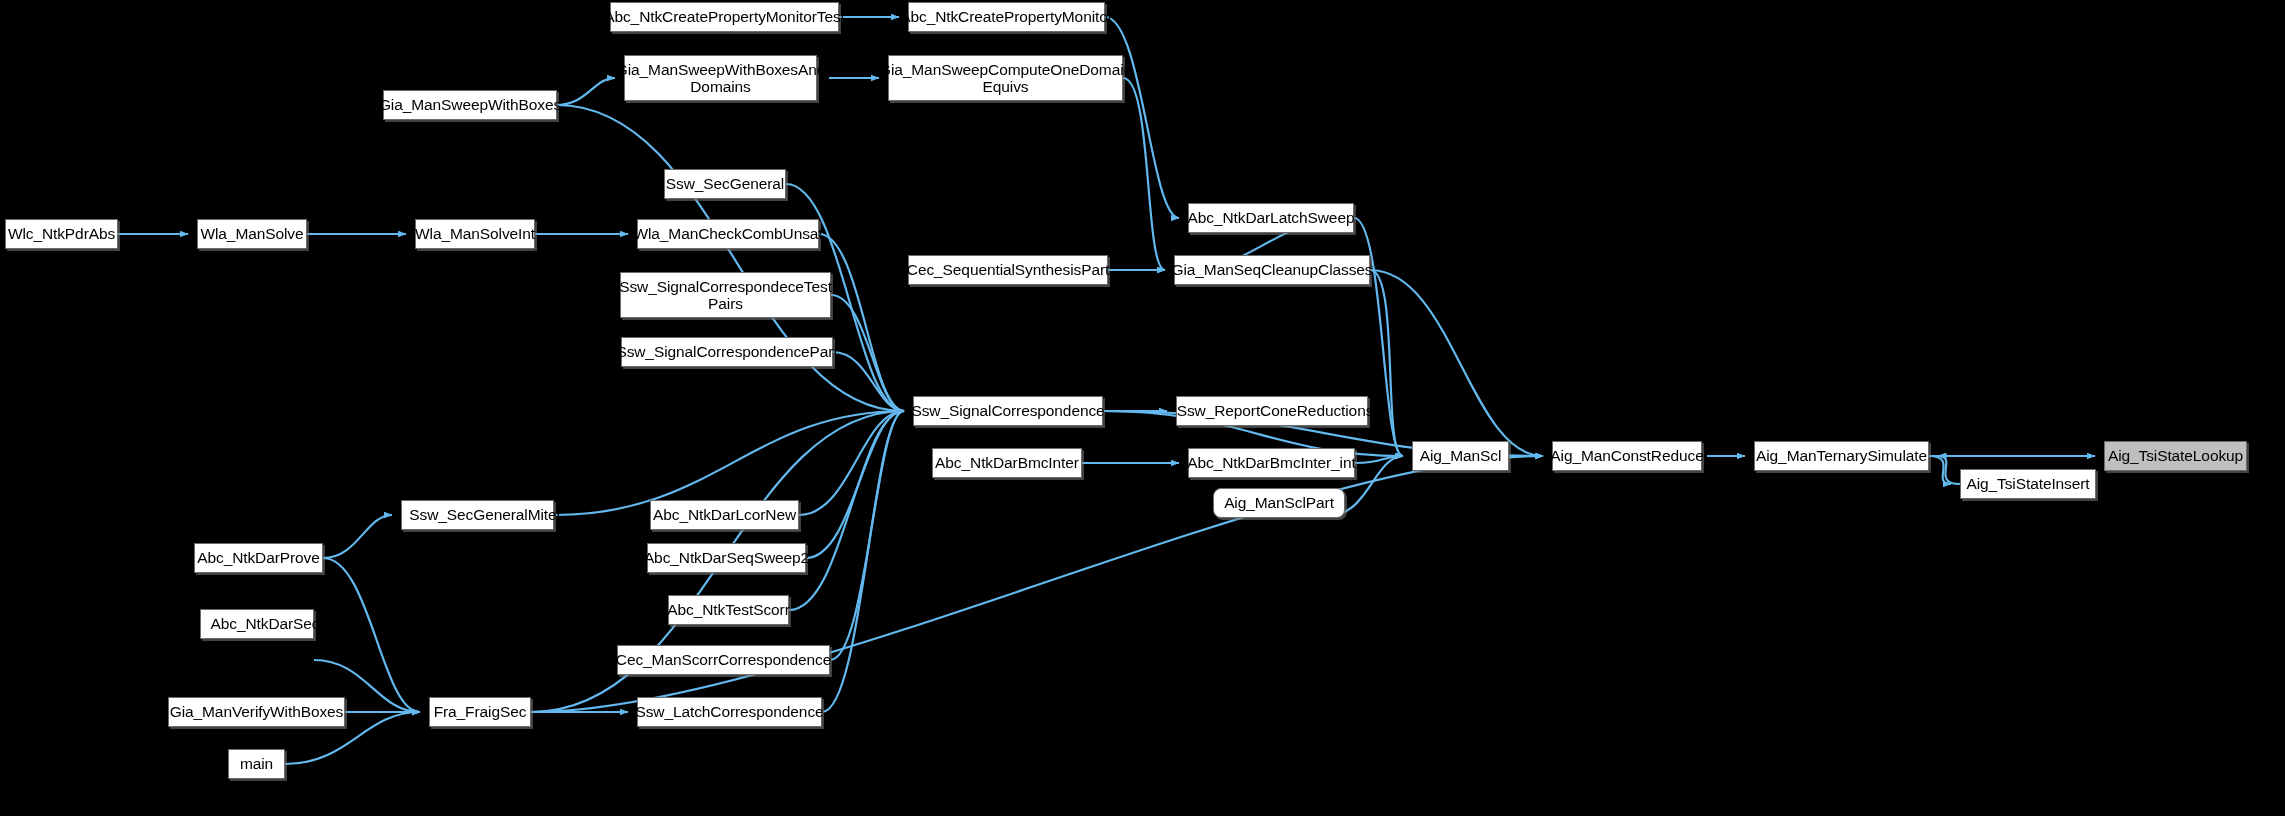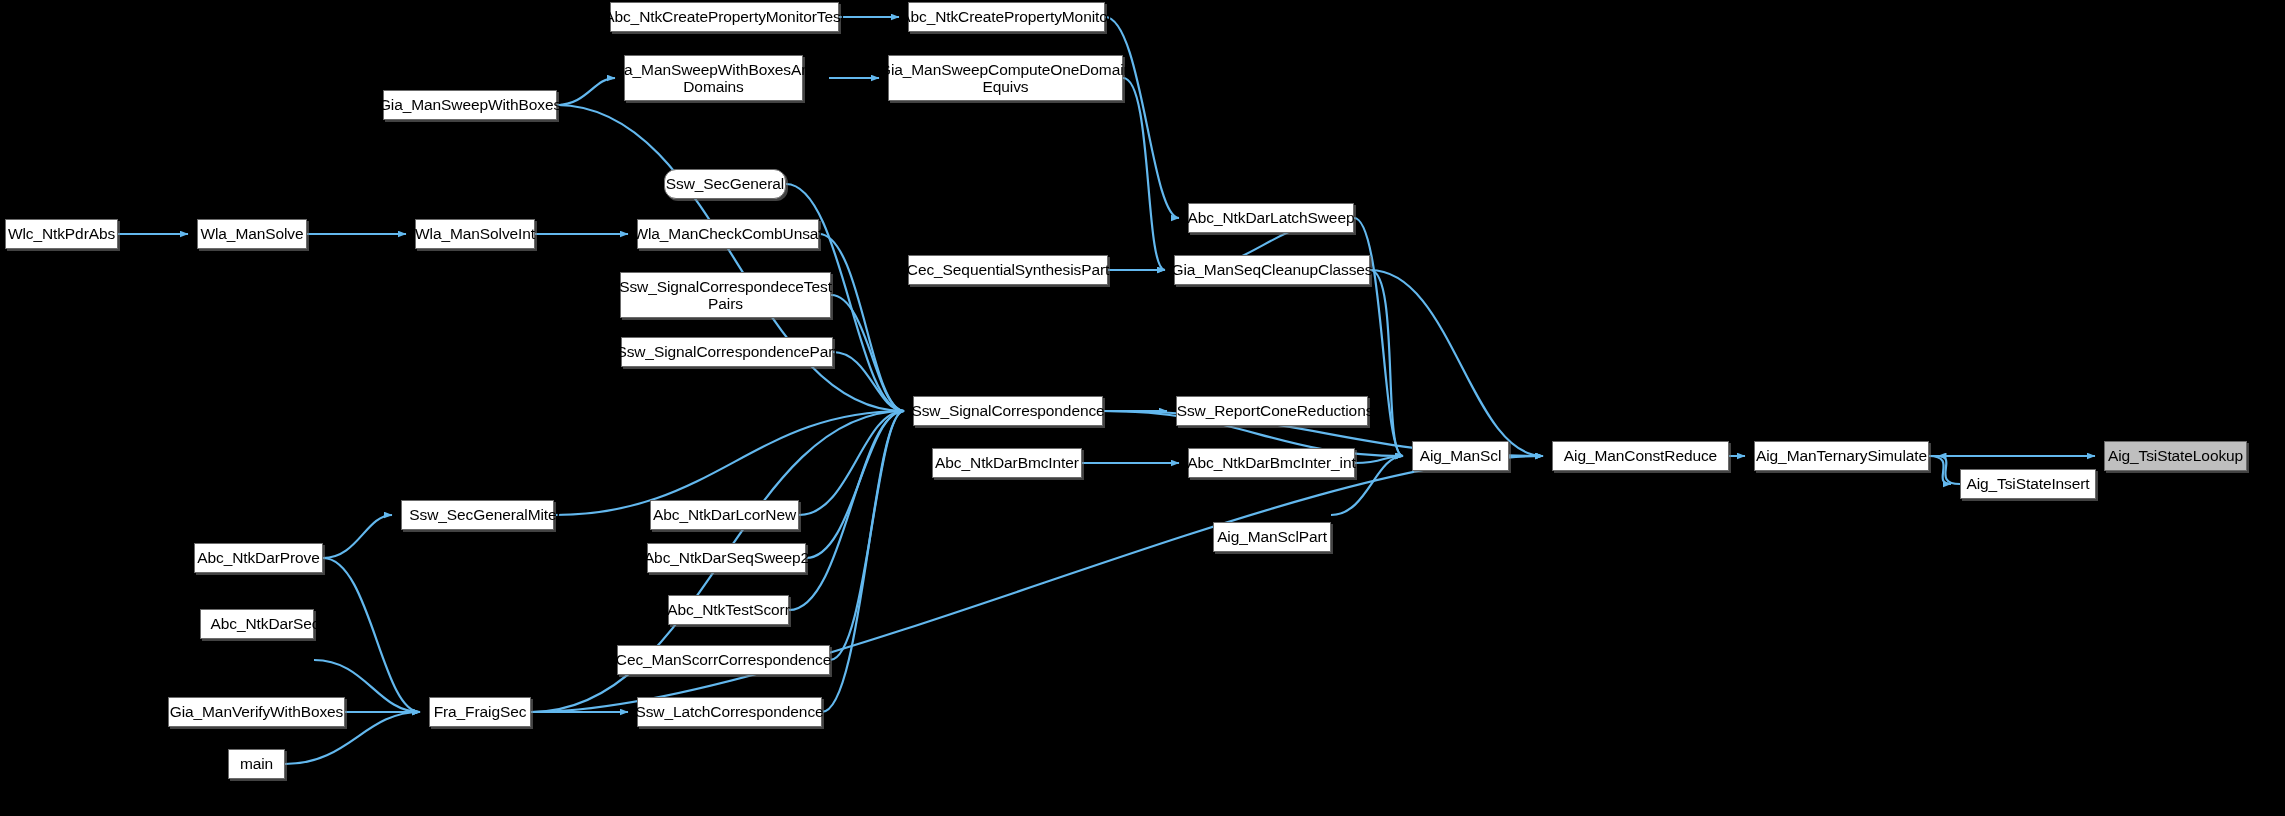--- a/index.html
+++ b/index.html
@@ -67,46 +67,46 @@
         <path d="M531,712 C702.9,712 741.1,411 904,411" fill="none" stroke="#63b8ee" stroke-width="2.2" marker-end="url(#ah)"></path>
         <path d="M531,712 L628,712" fill="none" stroke="#63b8ee" stroke-width="2.2" marker-end="url(#ah)"></path>
         <path d="M531,712 C791,712 1292,456 1543,456" fill="none" stroke="#63b8ee" stroke-width="2.2" marker-end="url(#ah)"></path>
         <path d="M822,712 C862.95,712 872.05,411 904,411" fill="none" stroke="#63b8ee" stroke-width="2.2" marker-end="url(#ah)"></path>
         <path d="M285,764 C349.8,764 364.2,712 420,712" fill="none" stroke="#63b8ee" stroke-width="2.2" marker-end="url(#ah)"></path>
       </g>
   </svg>
   <div id="node-layer">
       <div class="node" style="left: 610px; top: 2px; width: 229px; height: 30px;">Abc_NtkCreatePropertyMonitorTest</div>
       <div class="node" style="left: 908px; top: 2px; width: 197px; height: 30px;">Abc_NtkCreatePropertyMonitor</div>
-      <div class="node" style="left: 624px; top: 55px; width: 179px; height: 46px;">Gia_ManSweepWithBoxesAnd
+      <div class="node" style="left: 624px; top: 55px; width: 193px; height: 46px;">Gia_ManSweepWithBoxesAnd
 Domains</div>
       <div class="node" style="left: 888px; top: 55px; width: 235px; height: 46px;">Gia_ManSweepComputeOneDomain
 Equivs</div>
       <div class="node" style="left: 383px; top: 90px; width: 174px; height: 30px;">Gia_ManSweepWithBoxes</div>
-      <div class="node" style="left: 664px; top: 169px; width: 122px; height: 30px; border-radius: 12px;">Ssw_SecGeneral</div>
+      <div class="node" style="left: 664px; top: 169px; width: 122px; height: 30px;">Ssw_SecGeneral</div>
       <div class="node" style="left: 5px; top: 219px; width: 113px; height: 30px;">Wlc_NtkPdrAbs</div>
       <div class="node" style="left: 197px; top: 219px; width: 110px; height: 30px;">Wla_ManSolve</div>
       <div class="node" style="left: 415px; top: 219px; width: 120px; height: 30px;">Wla_ManSolveInt</div>
       <div class="node" style="left: 637px; top: 219px; width: 182px; height: 30px;">Wla_ManCheckCombUnsat</div>
       <div class="node" style="left: 1188px; top: 203px; width: 166px; height: 30px;">Abc_NtkDarLatchSweep</div>
       <div class="node" style="left: 908px; top: 255px; width: 200px; height: 30px;">Cec_SequentialSynthesisPart</div>
       <div class="node" style="left: 1174px; top: 255px; width: 196px; height: 30px;">Gia_ManSeqCleanupClasses</div>
       <div class="node" style="left: 620px; top: 272px; width: 211px; height: 46px;">Ssw_SignalCorrespondeceTest
 Pairs</div>
       <div class="node" style="left: 621px; top: 337px; width: 212px; height: 30px;">Ssw_SignalCorrespondencePart</div>
       <div class="node" style="left: 913px; top: 396px; width: 190px; height: 30px;">Ssw_SignalCorrespondence</div>
       <div class="node" style="left: 1176px; top: 396px; width: 192px; height: 30px; padding-left: 6px;">Ssw_ReportConeReductions</div>
       <div class="node" style="left: 932px; top: 448px; width: 150px; height: 30px;">Abc_NtkDarBmcInter</div>
       <div class="node" style="left: 1188px; top: 448px; width: 167px; height: 30px;">Abc_NtkDarBmcInter_int</div>
       <div class="node" style="left: 1412px; top: 441px; width: 97px; height: 30px;">Aig_ManScl</div>
-      <div class="node" style="left: 1552px; top: 441px; width: 177px; height: 30px;">Aig_ManConstReduce</div>
+      <div class="node" style="left: 1552px; top: 441px; width: 150px; height: 30px;">Aig_ManConstReduce</div>
       <div class="node" style="left: 1754px; top: 441px; width: 175px; height: 30px;">Aig_ManTernarySimulate</div>
       <div class="node gray" style="left: 2104px; top: 441px; width: 143px; height: 30px;">Aig_TsiStateLookup</div>
       <div class="node" style="left: 1960px; top: 469px; width: 136px; height: 30px;">Aig_TsiStateInsert</div>
-      <div class="node" style="left: 1213px; top: 522px; width: 118px; height: 30px;">Aig_ManSclPart</div>
+      <div class="node" style="left: 1213px; top: 488px; width: 132px; height: 30px; border-radius: 8px;">Aig_ManSclPart</div>
       <div class="node" style="left: 401px; top: 500px; width: 153px; height: 30px; padding-left: 16px;">Ssw_SecGeneralMiter</div>
       <div class="node" style="left: 650px; top: 500px; width: 149px; height: 30px;">Abc_NtkDarLcorNew</div>
       <div class="node" style="left: 194px; top: 543px; width: 129px; height: 30px;">Abc_NtkDarProve</div>
       <div class="node" style="left: 647px; top: 543px; width: 159px; height: 30px;">Abc_NtkDarSeqSweep2</div>
       <div class="node" style="left: 668px; top: 595px; width: 121px; height: 30px;">Abc_NtkTestScorr</div>
       <div class="node" style="left: 200px; top: 609px; width: 114px; height: 30px; padding-left: 16px;">Abc_NtkDarSec</div>
       <div class="node" style="left: 617px; top: 645px; width: 213px; height: 30px;">Cec_ManScorrCorrespondence</div>
       <div class="node" style="left: 168px; top: 697px; width: 177px; height: 30px;">Gia_ManVerifyWithBoxes</div>
       <div class="node" style="left: 429px; top: 697px; width: 102px; height: 30px;">Fra_FraigSec</div>
       <div class="node" style="left: 637px; top: 697px; width: 185px; height: 30px;">Ssw_LatchCorrespondence</div>

